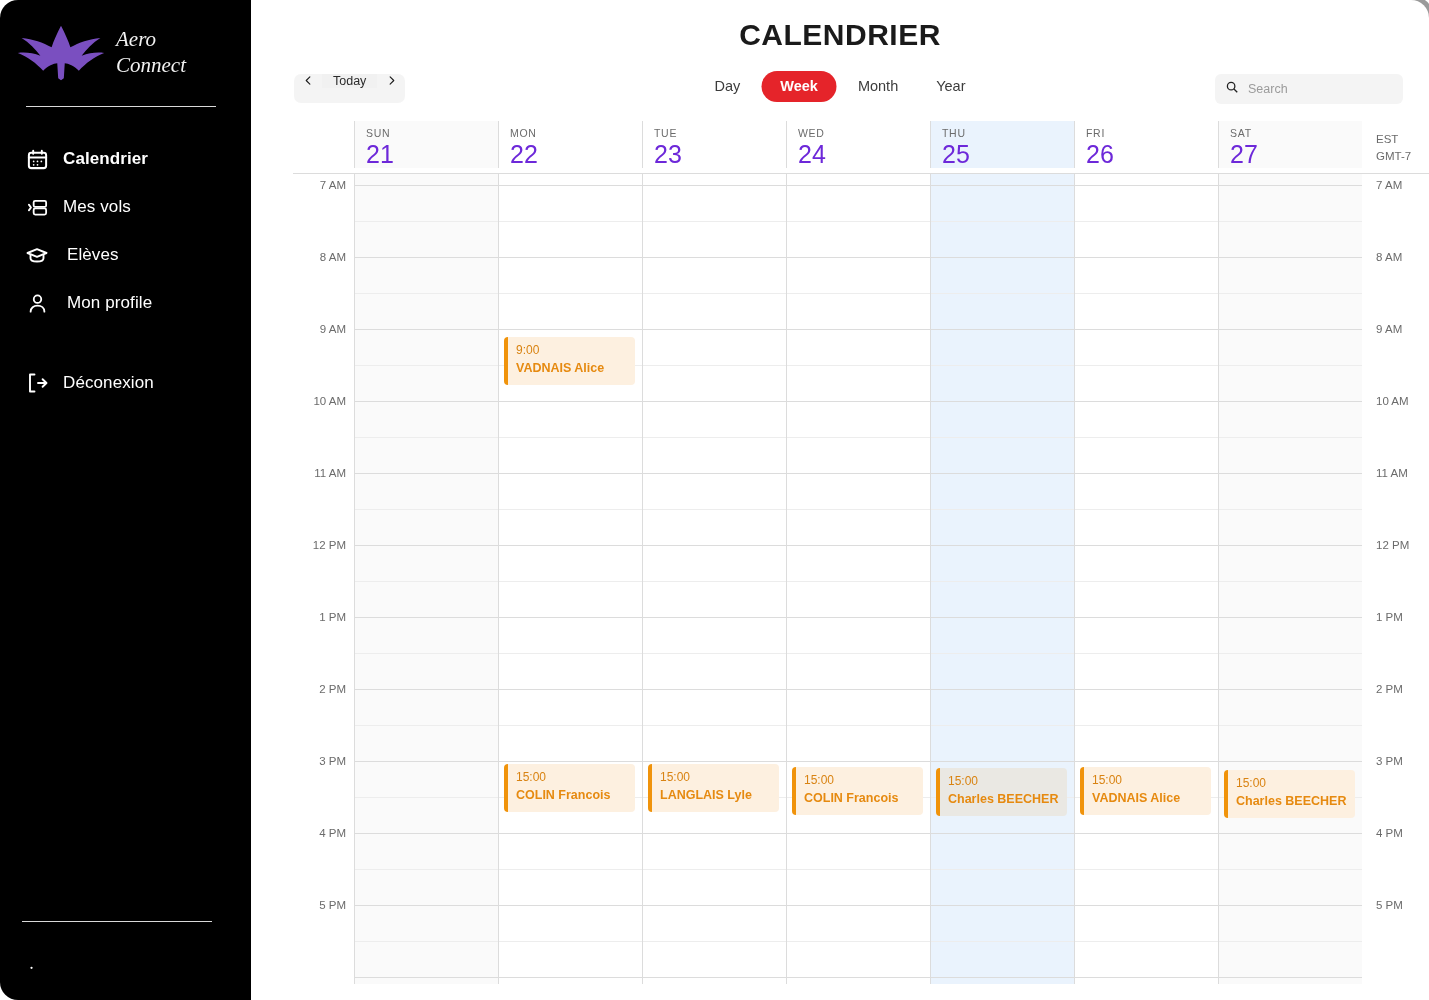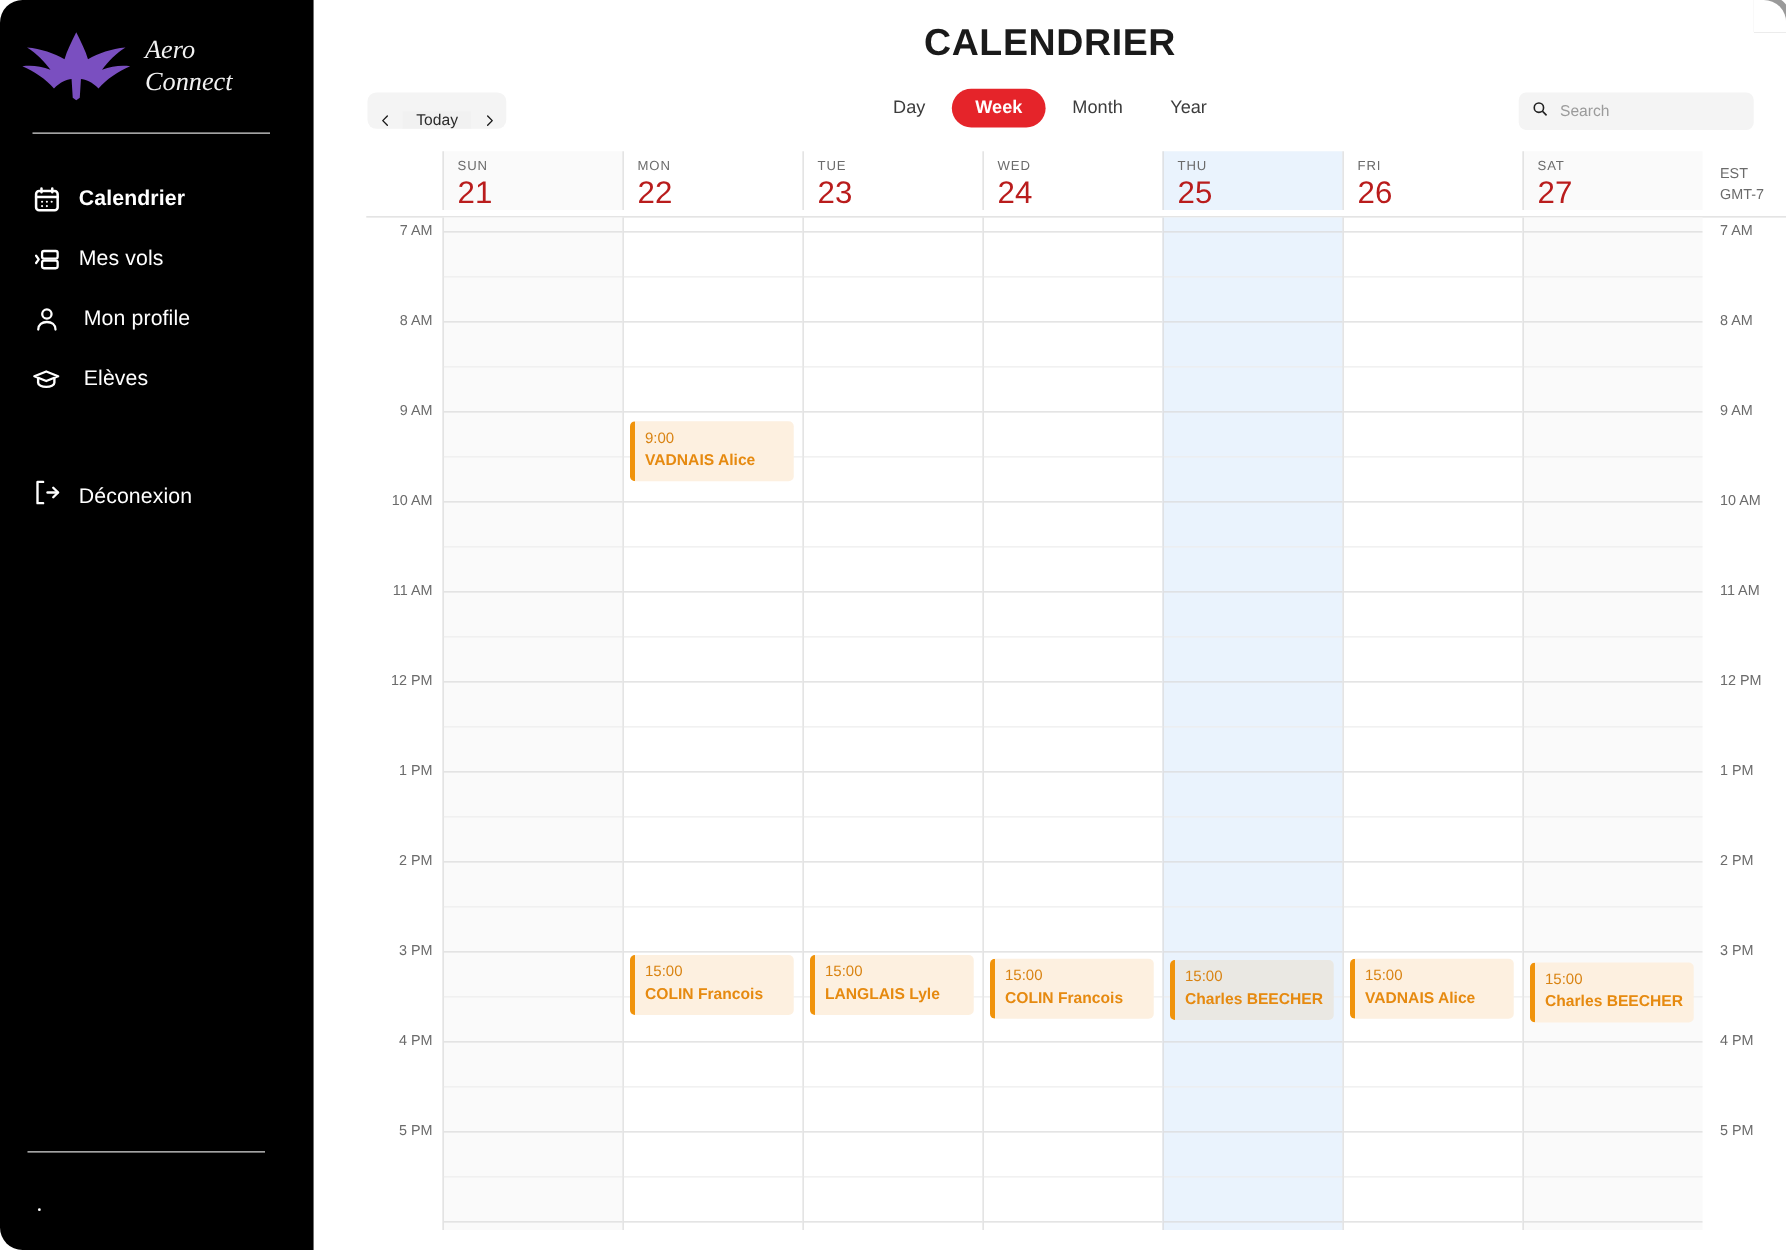--- a/index.html
+++ b/index.html
@@ -69,21 +69,21 @@
     color: #ffffff;
     cursor: pointer;
   }
   .nav-item .ico { width: 26px; height: 26px; flex: none; display:flex; align-items:center; justify-content:center; }
   .nav-item .ico svg { stroke: #ffffff; fill: none; stroke-width: 1.9; stroke-linecap: round; stroke-linejoin: round; }
   .nav-label { margin-left: 13px; font-size: 17px; letter-spacing: 0.1px; }
   .nav-item.active .nav-label { font-weight: bold; font-size: 17px; }
   .nav-item.active .ico svg { stroke-width: 2.1; }
   .nav-item.pad .nav-label { margin-left: 17px; }
 
-  .logout { margin-top: 32px; align-items: flex-end; }
+  .logout { margin-top: 32px; }
   .sidebar-bottom {
     position: absolute; left: 0; bottom: 0; width: 251px;
     padding-bottom: 12px;
   }
   .bottom-divider { width: 190px; height: 1px; background: #d9d9d9; margin: 0 auto 22px 22px; }
   .settings-row { display: flex; align-items: center; padding-left: 18px; height: 44px; cursor: pointer; }
   .settings-row .ico { width: 28px; height: 28px; }
   .settings-row .nav-label { margin-left: 18px; font-size: 17px; }
 
   
@@ -108,21 +108,21 @@
     padding-top: 18px;
   }
 
   .toolbar {
     position: relative;
     height: 46px;
     margin-top: 18px;
   }
   .nav-group {
     position: absolute; left: 43px; top: 4px;
-    display: flex; align-items: flex-end;
+    display: flex; align-items: flex-start;
     background: #f4f4f4; border-radius: 7px;
     height: 29px; overflow:hidden;
   }
   .nav-btn {
     width: 28px; display:flex; align-items:center; justify-content:center;
     cursor: pointer; font-size: 13px; color: #1a1a1a; font-weight:bold;
   }
   .nav-btn svg { stroke:#1a1a1a; fill:none; stroke-width:2.4; stroke-linecap:round; stroke-linejoin:round; }
   .today-btn {
     padding: 0 11px; display:flex; align-items:center; justify-content:center;
@@ -167,21 +167,21 @@
   }
   .gutter { width: 61px; flex: none; }
   .daycol-head {
     width: 144px; flex:none;
     border-left: 1px solid #dcdcdc;
     padding-left: 11px; padding-top: 6px;
   }
   .daycol-head.weekend { background: #fafafa; }
   .daycol-head.today { background: #eaf3fd; }
   .dow { font-size: 10.5px; color: #6b6b6b; letter-spacing: 0.7px; }
-  .dnum { font-size: 25px; color: #b91c1c; margin-top: 2px; line-height: 1.05; }
+  .dnum { font-size: 25px; color: #6d28d9; margin-top: 2px; line-height: 1.05; }
   .tz-head {
     flex: 1; padding-left: 14px; padding-top: 6px;
     font-size: 11.5px; color: #6b6b6b; line-height: 1.45;
   }
 
   .cal-body { display: flex; position: relative; height: 810px; }
   .time-gutter { width: 61px; flex:none; position: relative; }
   .time-gutter.right { flex: 1; width: auto; }
   .time-label {
     position: absolute; right: 8px;
@@ -262,36 +262,36 @@
             <rect x="8" y="5" width="13" height="6.4" rx="1.6"></rect>
             <rect x="8" y="13" width="13" height="6.4" rx="1.6"></rect>
           </svg>
         </span>
         <span class="nav-label">Mes vols</span>
       </div>
 
 
       <div class="nav-item pad">
         <span class="ico">
+          <svg viewBox="0 0 24 24" width="24" height="24">
+            <path d="M12 6.2L21.5 10 12 13.8 2.5 10z"></path>
+            <path d="M5.5 11.6v3.6c0 2 3 3.3 6.5 3.3s6.5-1.3 6.5-3.3v-3.6"></path>
+          </svg>
+        </span>
+        <span class="nav-label">Elèves</span>
+      </div>
+
+      <div class="nav-item pad">
+        <span class="ico">
           <svg viewBox="0 0 24 24" width="23" height="23">
             <circle cx="12" cy="7.5" r="3.9"></circle>
             <path d="M4.8 20.5c0-4 3.2-6.3 7.2-6.3s7.2 2.3 7.2 6.3"></path>
           </svg>
         </span>
         <span class="nav-label">Mon profile</span>
-      </div>
-
-      <div class="nav-item pad">
-        <span class="ico">
-          <svg viewBox="0 0 24 24" width="24" height="24">
-            <path d="M12 6.2L21.5 10 12 13.8 2.5 10z"></path>
-            <path d="M5.5 11.6v3.6c0 2 3 3.3 6.5 3.3s6.5-1.3 6.5-3.3v-3.6"></path>
-          </svg>
-        </span>
-        <span class="nav-label">Elèves</span>
       </div>
 
       <div class="nav-item logout">
         <span class="ico">
           <svg viewBox="0 0 24 24" width="24" height="24">
             <path d="M9.5 3.5H5v17h4.5"></path>
             <path d="M13 12h8"></path>
               <path d="M17.6 8.2L21.5 12l-3.9 3.8"></path>
           </svg>
         </span>

